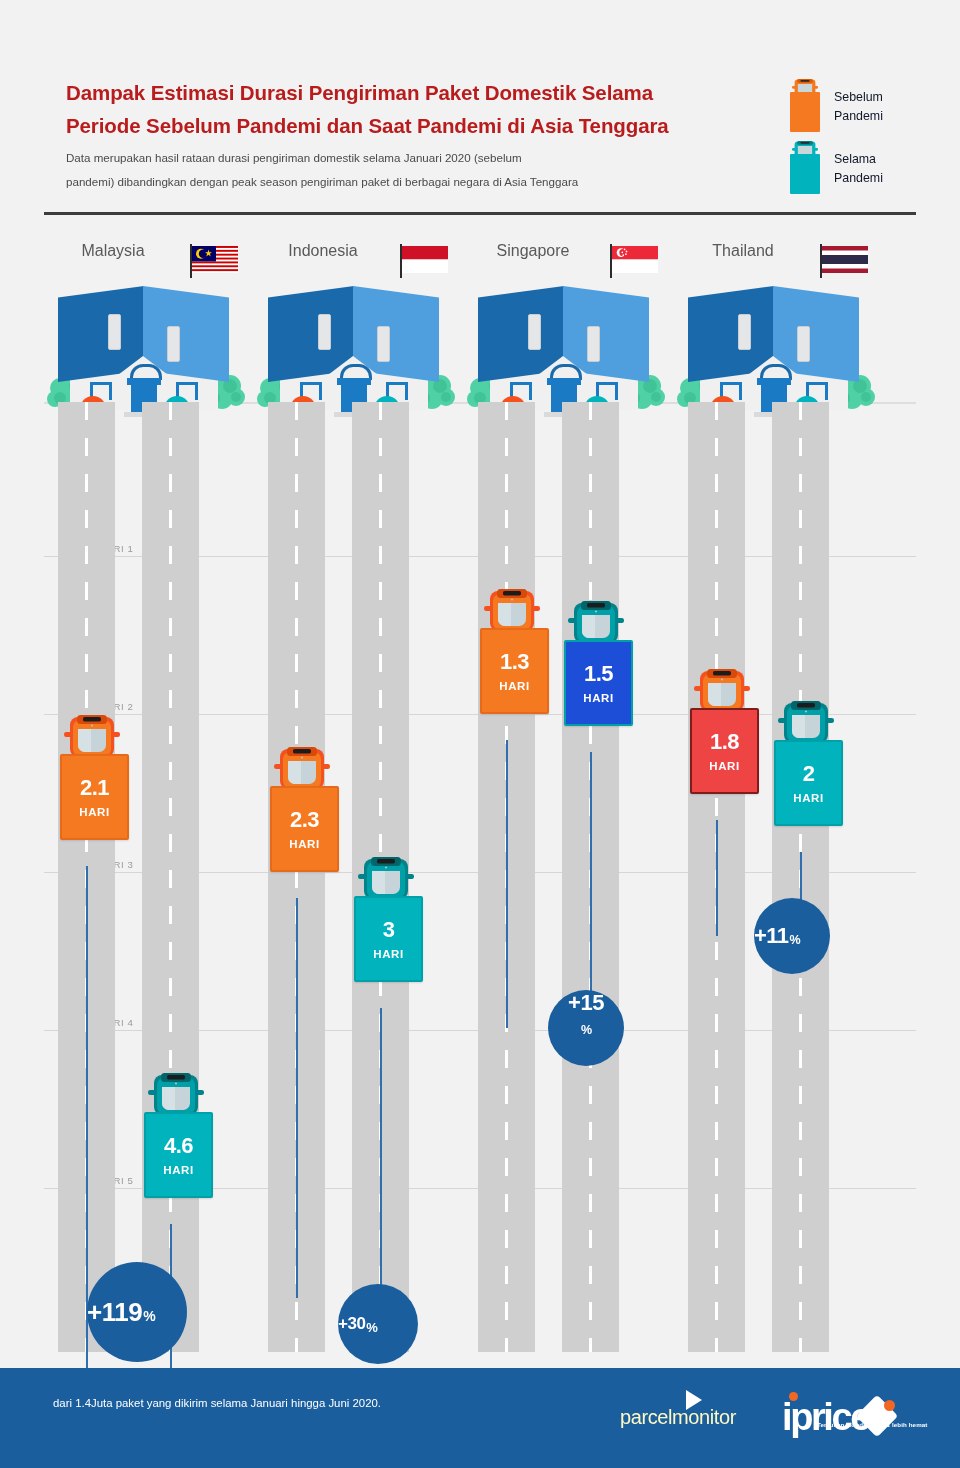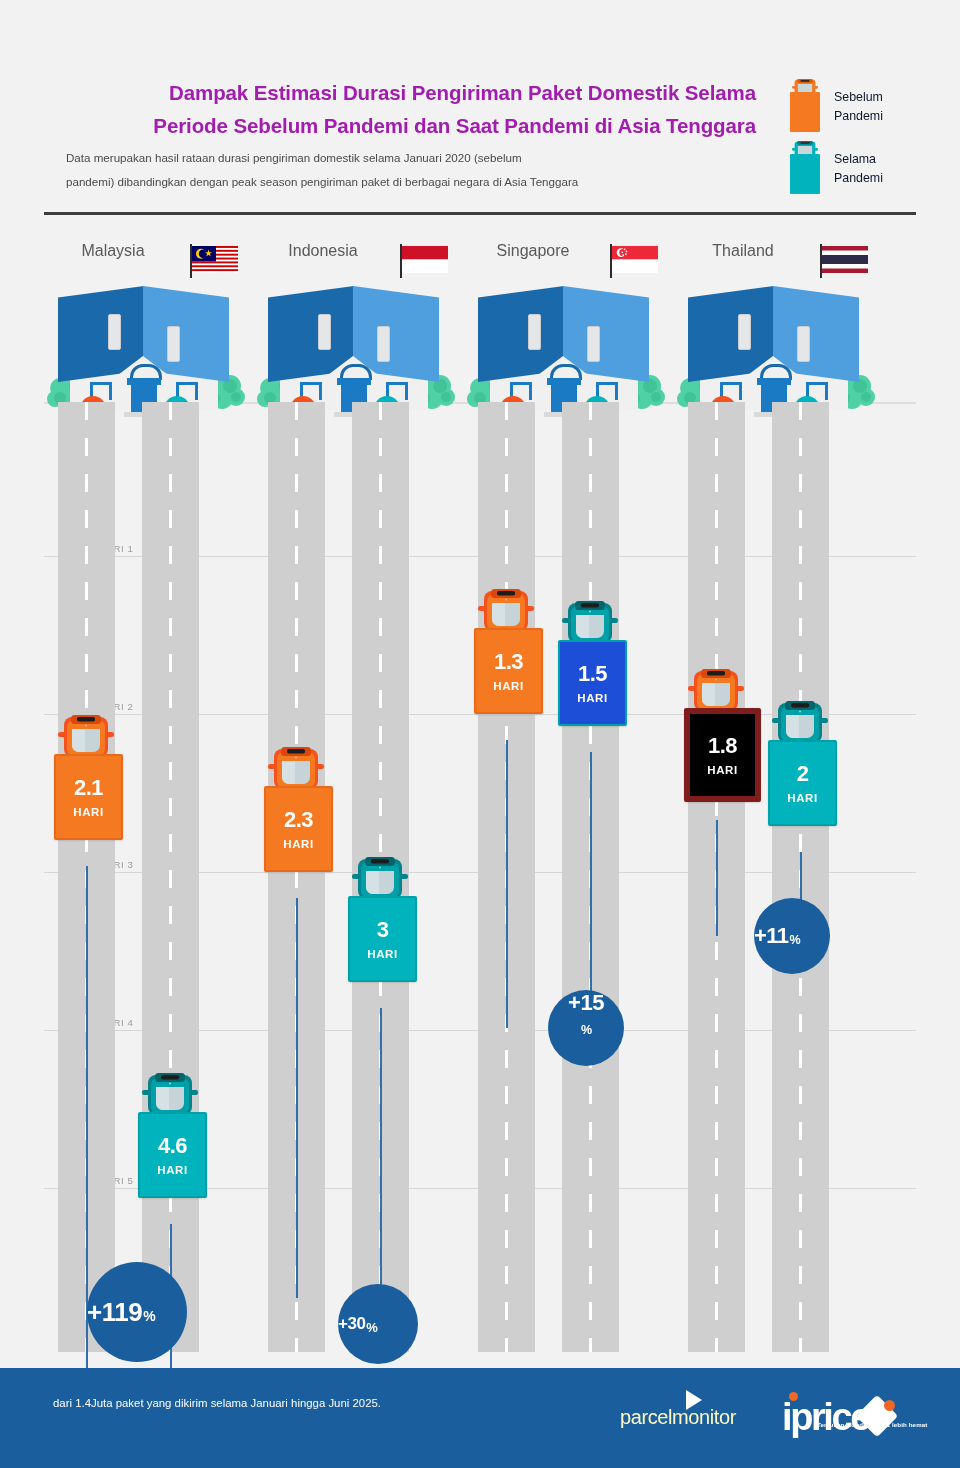--- a/index.html
+++ b/index.html
@@ -8,23 +8,22 @@
     background:#f2f2f2;
     font-family:"Liberation Sans", sans-serif;
     position:relative;overflow:hidden;
   }
   .stage{position:absolute;inset:0;}
 
   
   #header{position:absolute;left:0;top:0;width:960px;height:222px;}
   .title{
     position:absolute;left:66px;top:76px;width:690px;
-    font-size:20.5px;font-weight:bold;color:#a21caf;line-height:1.62;
+    font-size:20.5px;font-weight:bold;color:#b91c1c;line-height:1.62;
     letter-spacing:-0.1px;
-    text-align:right;
   }
   .subtitle{
     position:absolute;left:66px;top:146px;width:640px;
     font-size:11.6px;color:#4a4a4a;line-height:2.05;
   }
   .hr{position:absolute;left:44px;top:212px;width:872px;height:3px;background:#3d3d3d;}
 
   
   .legend{position:absolute;left:790px;top:78px;width:160px;}
   .lg-row{position:relative;height:62px;}
@@ -69,21 +68,21 @@
   .pin{position:absolute;top:126px;width:26px;height:36px;}
   .pinshadow{position:absolute;top:154px;width:28px;height:9px;border-radius:50%;
              background:rgba(120,120,120,.30);}
 
   
   .lane{position:absolute;top:180px;width:57px;height:950px;background:#cfcfcf;}
   .dash{position:absolute;top:0;left:27px;width:3px;height:950px;
         background:repeating-linear-gradient(to bottom,#fff 0 18px,transparent 18px 36px);}
 
   
-  .marker{position:absolute;width:65px;}
+  .marker{position:absolute;width:65px;margin-left:6px;}
   .mk-truck{position:absolute;left:3px;top:-40px;width:58px;height:44px;}
   .mk-box{position:relative;width:65px;border-radius:2px;color:#fff;text-align:center;
           box-shadow:0 1px 2px rgba(0,0,0,.12);}
   .mk-val{font-size:22px;font-weight:bold;line-height:1;padding-top:21px;letter-spacing:-.5px;}
   .mk-unit{font-size:11.5px;font-weight:bold;letter-spacing:.6px;padding-top:7px;padding-bottom:20px;}
 
   
   .conn{position:absolute;width:1.6px;background:#2f6fae;}
   .bubble{position:absolute;border-radius:50%;background:#1b5e9e;color:#fff;
           display:flex;align-items:center;justify-content:flex-start;}
@@ -696,21 +695,21 @@
             <rect x="10" y="6" width="38" height="36" rx="7" fill="#f47920"></rect>
             <rect x="14" y="1" width="30" height="9" rx="3.5" fill="#d94a0a"></rect>
             <rect x="20" y="3" width="18" height="4.4" rx="1.6" fill="#1c1c1c"></rect>
             <circle cx="29" cy="11.5" r="1.1" fill="#bbb"></circle>
             <path d="M15 15 h28 v16 a7 7 0 0 1 -7 7 h-14 a7 7 0 0 1 -7 -7 z" fill="#c6d4da"></path>
             <path d="M15 15 h13 v23 h-6 a7 7 0 0 1 -7 -7 z" fill="#d6e1e6"></path>
             <rect x="1" y="18" width="8" height="5" rx="2.2" fill="#f4511e"></rect>
             <rect x="49" y="18" width="8" height="5" rx="2.2" fill="#f4511e"></rect>
           </svg>
         </div>
-        <div class="mk-box" style="background:#000000;border:6px solid #7f1d1d;">
+        <div class="mk-box" style="background:#ef4444;border:2px solid #7f1d1d;">
           <div class="mk-val">1.8</div>
           <div class="mk-unit">HARI</div>
         </div>
       </div>
 
       <div class="marker" style="left:96px;top:518px;">
         <div class="mk-truck">
           <svg viewBox="0 0 58 44" width="58" height="44">
             <rect x="7" y="3" width="44" height="40" rx="8" fill="#00838a"></rect>
             <rect x="10" y="6" width="38" height="36" rx="7" fill="#00a0a8"></rect>
@@ -732,21 +731,21 @@
       <div class="bubble" style="left:82px;top:676px;width:76px;height:76px;">
         <span class="bub-n" style="font-size:22px;">+11</span>
         <span class="bub-p" style="font-size:12.5px;">%</span>
       </div>
     </div>
 
   </div>
 
   <div id="footer">
     <div class="meth">
-      <div>dari 1.4Juta paket yang dikirim selama Januari hingga Juni 2025.</div>
+      <div>dari 1.4Juta paket yang dikirim selama Januari hingga Juni 2020.</div>
     </div>
 
     <div class="pm-tri"></div>
     <div class="pm-logo">parcelmonitor</div>
 
     <div class="ip-dot"></div>
     <div class="ip-logo">iprice</div>
     <div class="ip-diamond"></div>
     <div class="ip-dhole"></div>
   </div>

